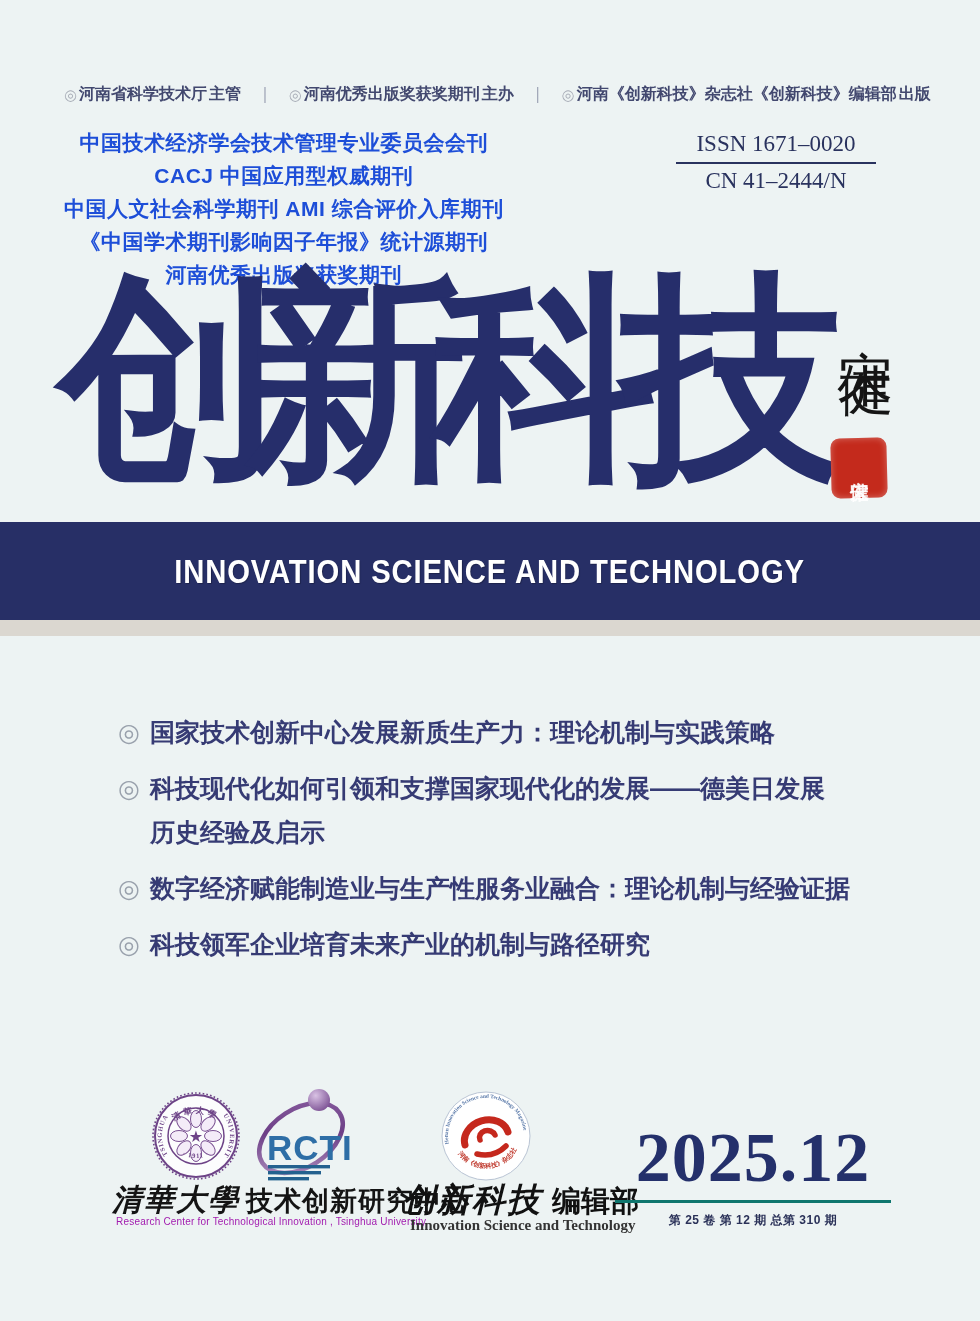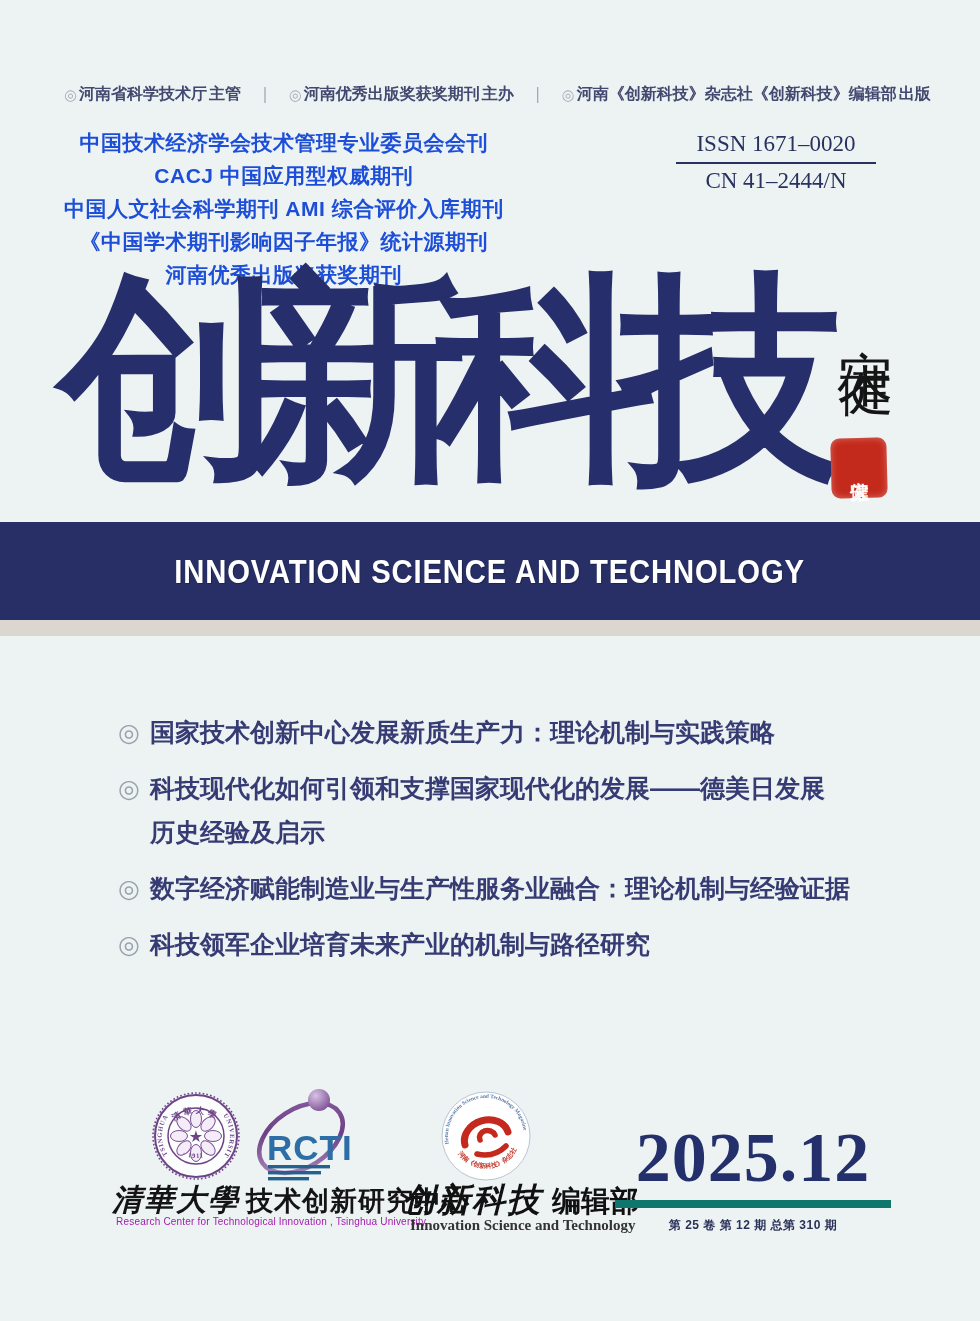--- a/index.html
+++ b/index.html
@@ -97,21 +97,21 @@
   .edit-caption-cn { position:absolute; top:1178px; left:402px; color:#111; white-space:nowrap; }
   .edit-caption-cn .brand { font-size:33px; font-weight:800; font-style:italic; letter-spacing:2px; margin-right:10px; }
   .edit-caption-cn .dept { font-size:29px; font-weight:600;text-align:right; }
   .edit-caption-en {
     position:absolute; top:1217px; left:410px;
     font-family:"Liberation Serif", serif; font-size:15px; font-weight:bold; color:#333;
   }
   .issue { position:absolute; top:1118px; left:615px; width:276px; text-align:center; }
   .issue .date {
     font-family:"Liberation Serif", serif; font-size:70px; font-weight:bold;
-    color:#24306b; letter-spacing:1px; padding-bottom:2px; border-bottom:8px solid #0f766e;
+    color:#24306b; letter-spacing:1px; padding-bottom:2px; border-bottom:3px solid #0f766e;
   }
   .issue .volume { margin-top:9px; font-size:12px; font-weight:600; color:#2a3158; letter-spacing:0.5px; }
 </style>
 </head>
 <body>
 
 <div class="page">
 
   <div class="masthead">
     <span class="bullet">◎</span>

